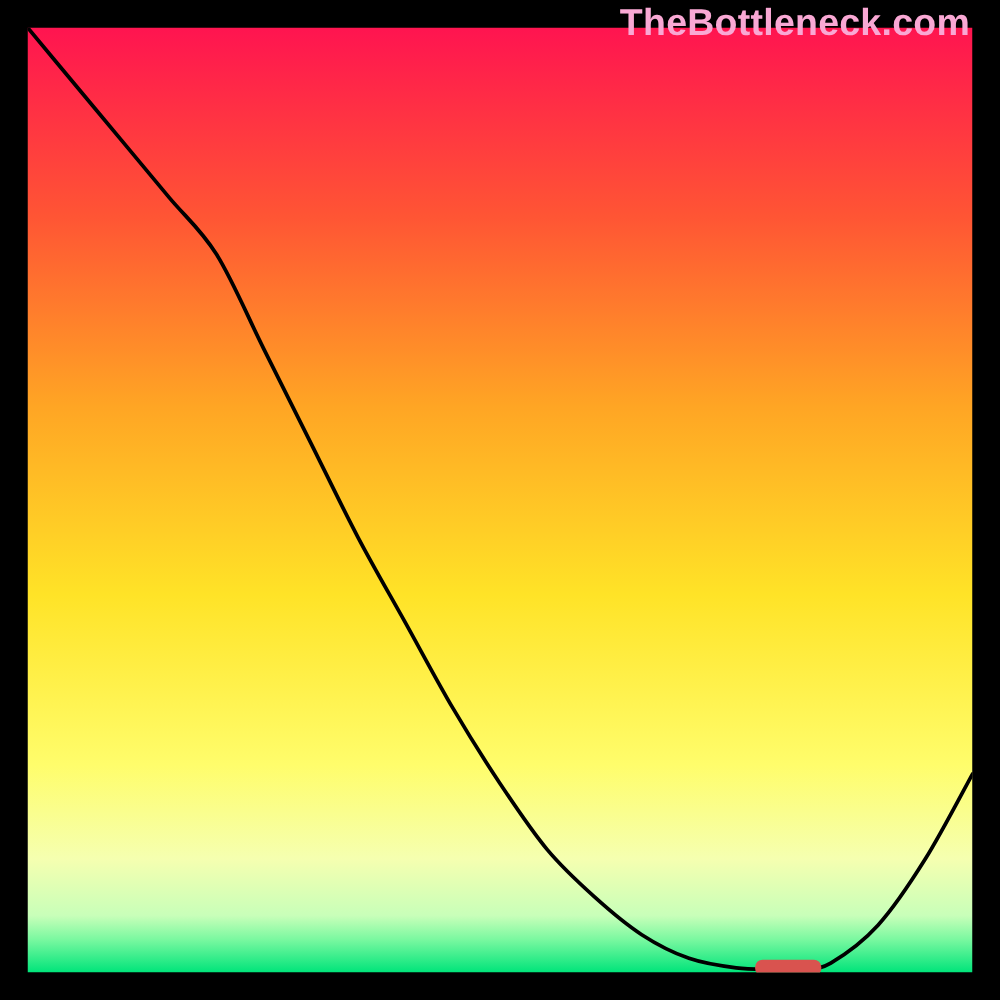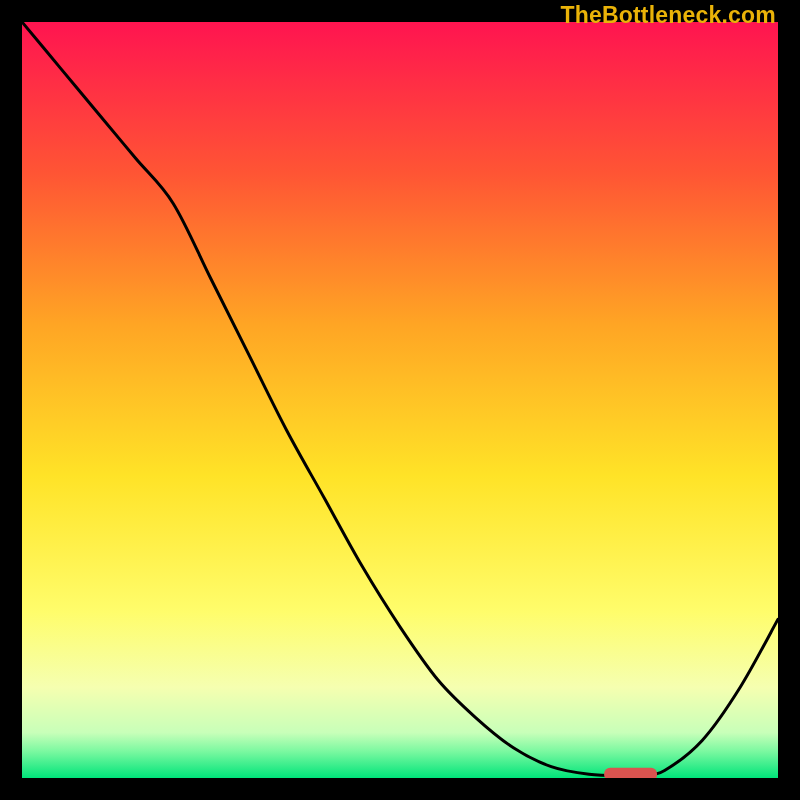--- a/index.html
+++ b/index.html
@@ -24,23 +24,23 @@
     left: 0;
     top: 0;
     width: 756px;
     height: 756px;
   }
   .watermark {
     position: absolute;
     top: 2px;
     right: 24px;
     font-family: Arial, Helvetica, sans-serif;
-    font-size: 23px;
+    font-size: 30px;
     font-weight: 600;
-    color: #eab308;
+    color: #f9a8d4;
     letter-spacing: 0.2px;
   }
 </style>
 </head>
 <body>
 
 <div class="chart-frame">
   <svg class="plot-area" viewBox="0 0 756 756" preserveAspectRatio="none">
     <defs>
       <linearGradient id="bg-grad" x1="0" y1="0" x2="0" y2="1">

